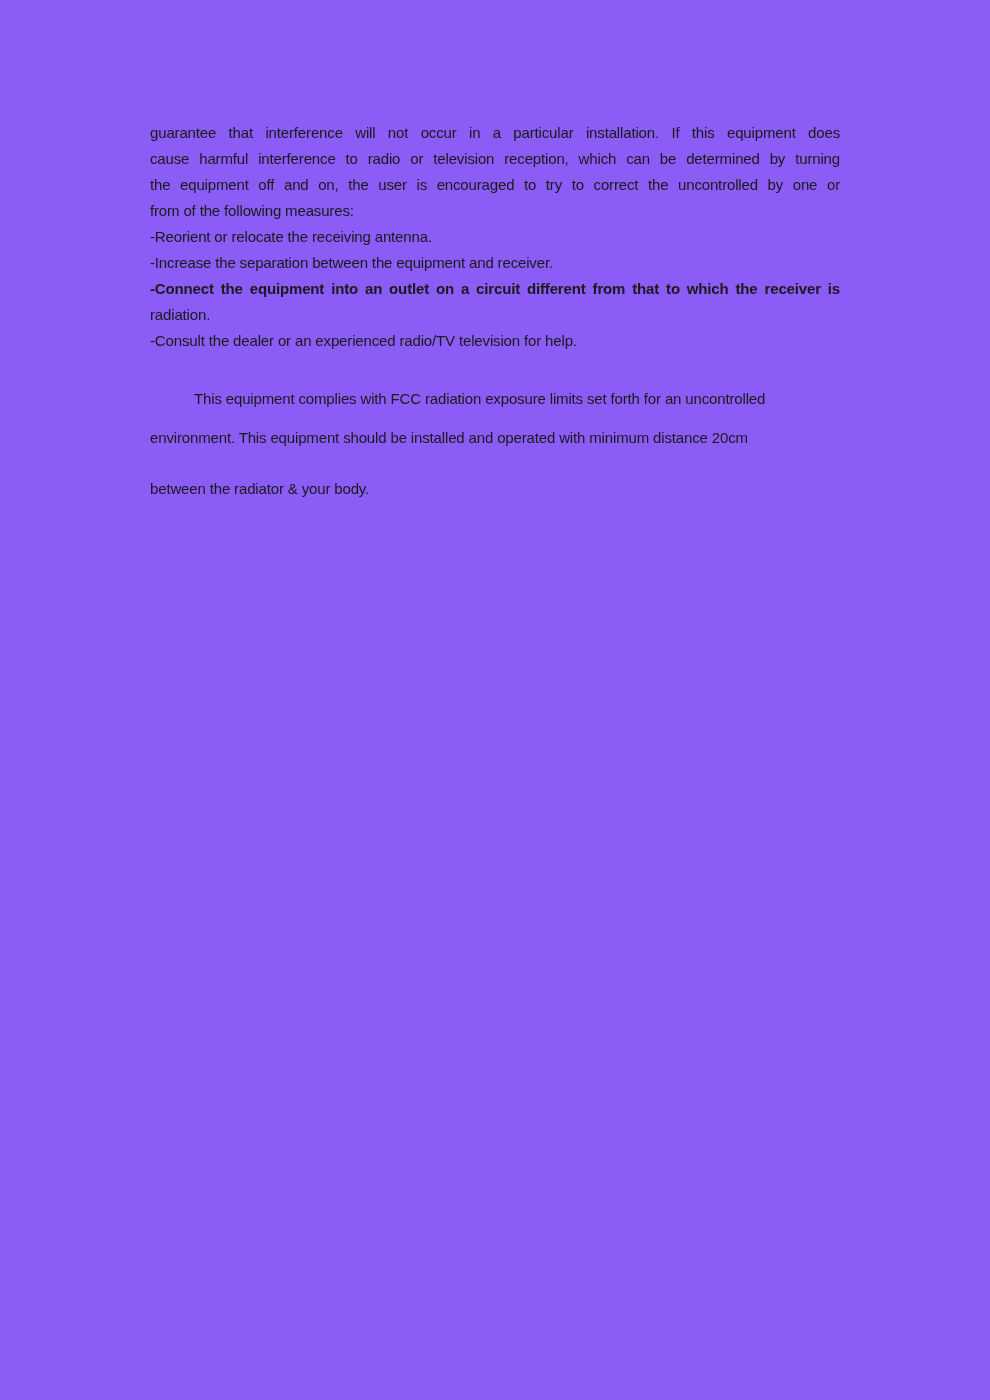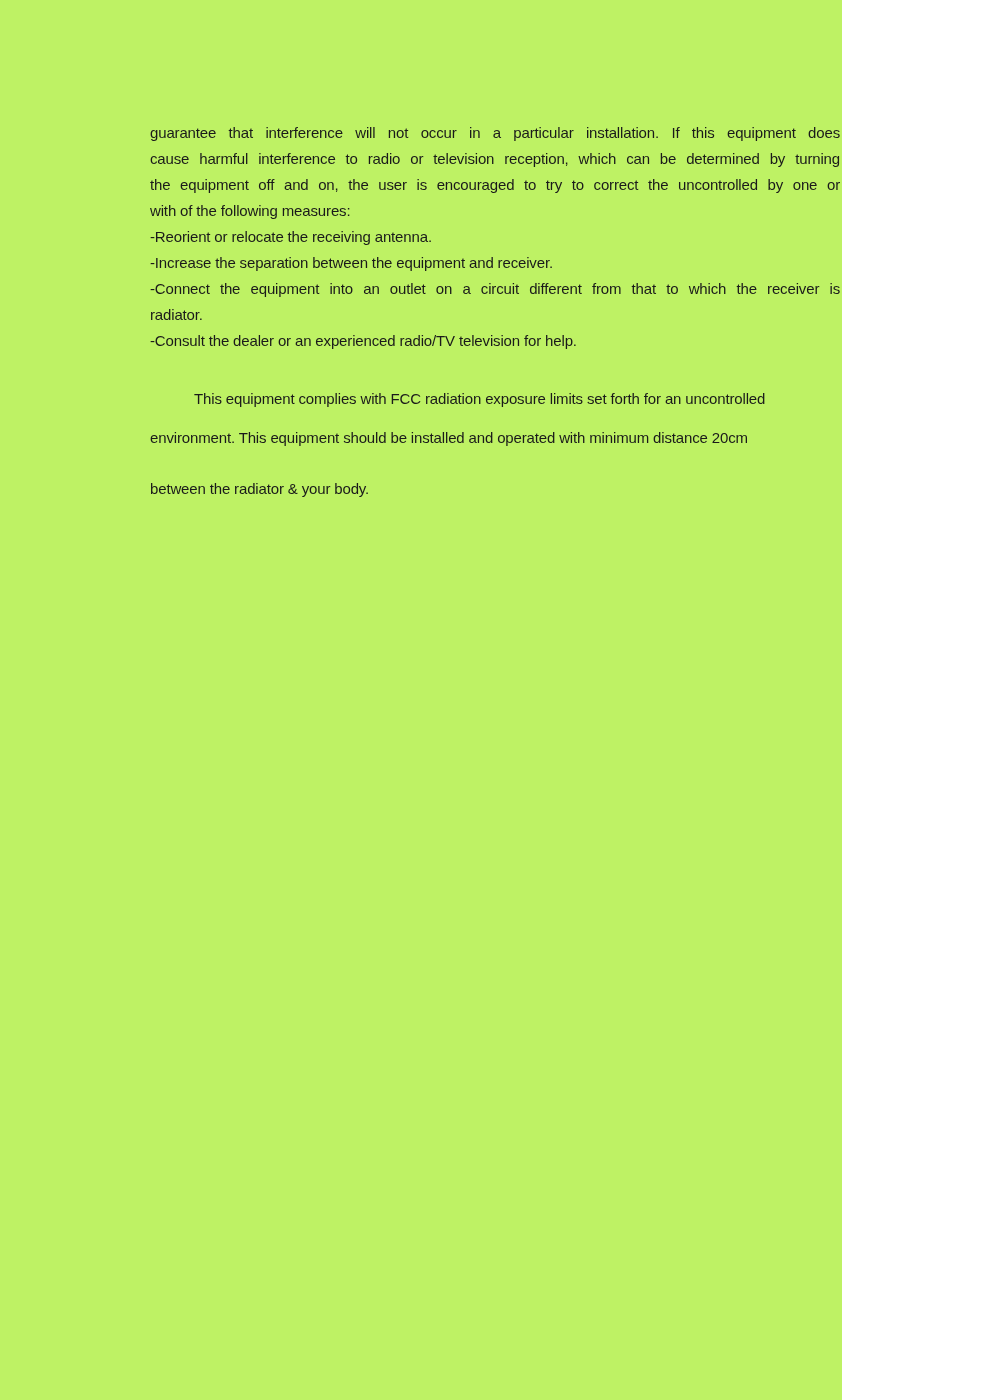--- a/index.html
+++ b/index.html
@@ -11,22 +11,22 @@
       width: 990px;
       height: 1400px;
       position: relative;
       overflow: hidden;
       font-family: "Liberation Sans", sans-serif;
       color: #1a1a1a;
     }
     .page {
       position: absolute;
       left: 0; top: 0;
-      width: 842px; height: 1400px;
-      background: #bef264;
+      width: 990px; height: 1400px;
+      background: #8b5cf6;
     }
     .line {
       position: absolute;
       left: 150px;
       font-size: 15px;
       line-height: 18px;
       white-space: nowrap;
       letter-spacing: -0.15px;
     }
     .justified {
@@ -38,28 +38,28 @@
   </style>
 </head>
 <body>
 
 <div class="page">
 
   <div>
     <div class="line justified" style="top:124px;">guarantee that interference will not occur in a particular installation. If this equipment does</div>
     <div class="line justified" style="top:150px;">cause harmful interference to radio or television reception, which can be determined by turning</div>
     <div class="line justified" style="top:176px;">the equipment off and on, the user is encouraged to try to correct the uncontrolled by one or</div>
-    <div class="line" style="top:202px;">with of the following measures:</div>
+    <div class="line" style="top:202px;">from of the following measures:</div>
   </div>
 
   <div>
     <div class="line" style="top:228px;">-Reorient or relocate the receiving antenna.</div>
     <div class="line" style="top:254px;">-Increase the separation between the equipment and receiver.</div>
-    <div class="line justified" style="top:280px;">-Connect the equipment into an outlet on a circuit different from that to which the receiver is</div>
-    <div class="line" style="top:306px;">radiator.</div>
+    <div class="line justified" style="top:280px;font-weight:bold;">-Connect the equipment into an outlet on a circuit different from that to which the receiver is</div>
+    <div class="line" style="top:306px;">radiation.</div>
     <div class="line" style="top:332px;">-Consult the dealer or an experienced radio/TV television for help.</div>
   </div>
 
   <div>
     <div class="line" style="top:390px;margin-left:44px;">This equipment complies with FCC radiation exposure limits set forth for an uncontrolled</div>
     <div class="line" style="top:429px;">environment. This equipment should be installed and operated with minimum distance 20cm</div>
     <div class="line" style="top:480px;text-align:center;">between the radiator &amp; your body.</div>
   </div>
 
 </div>

